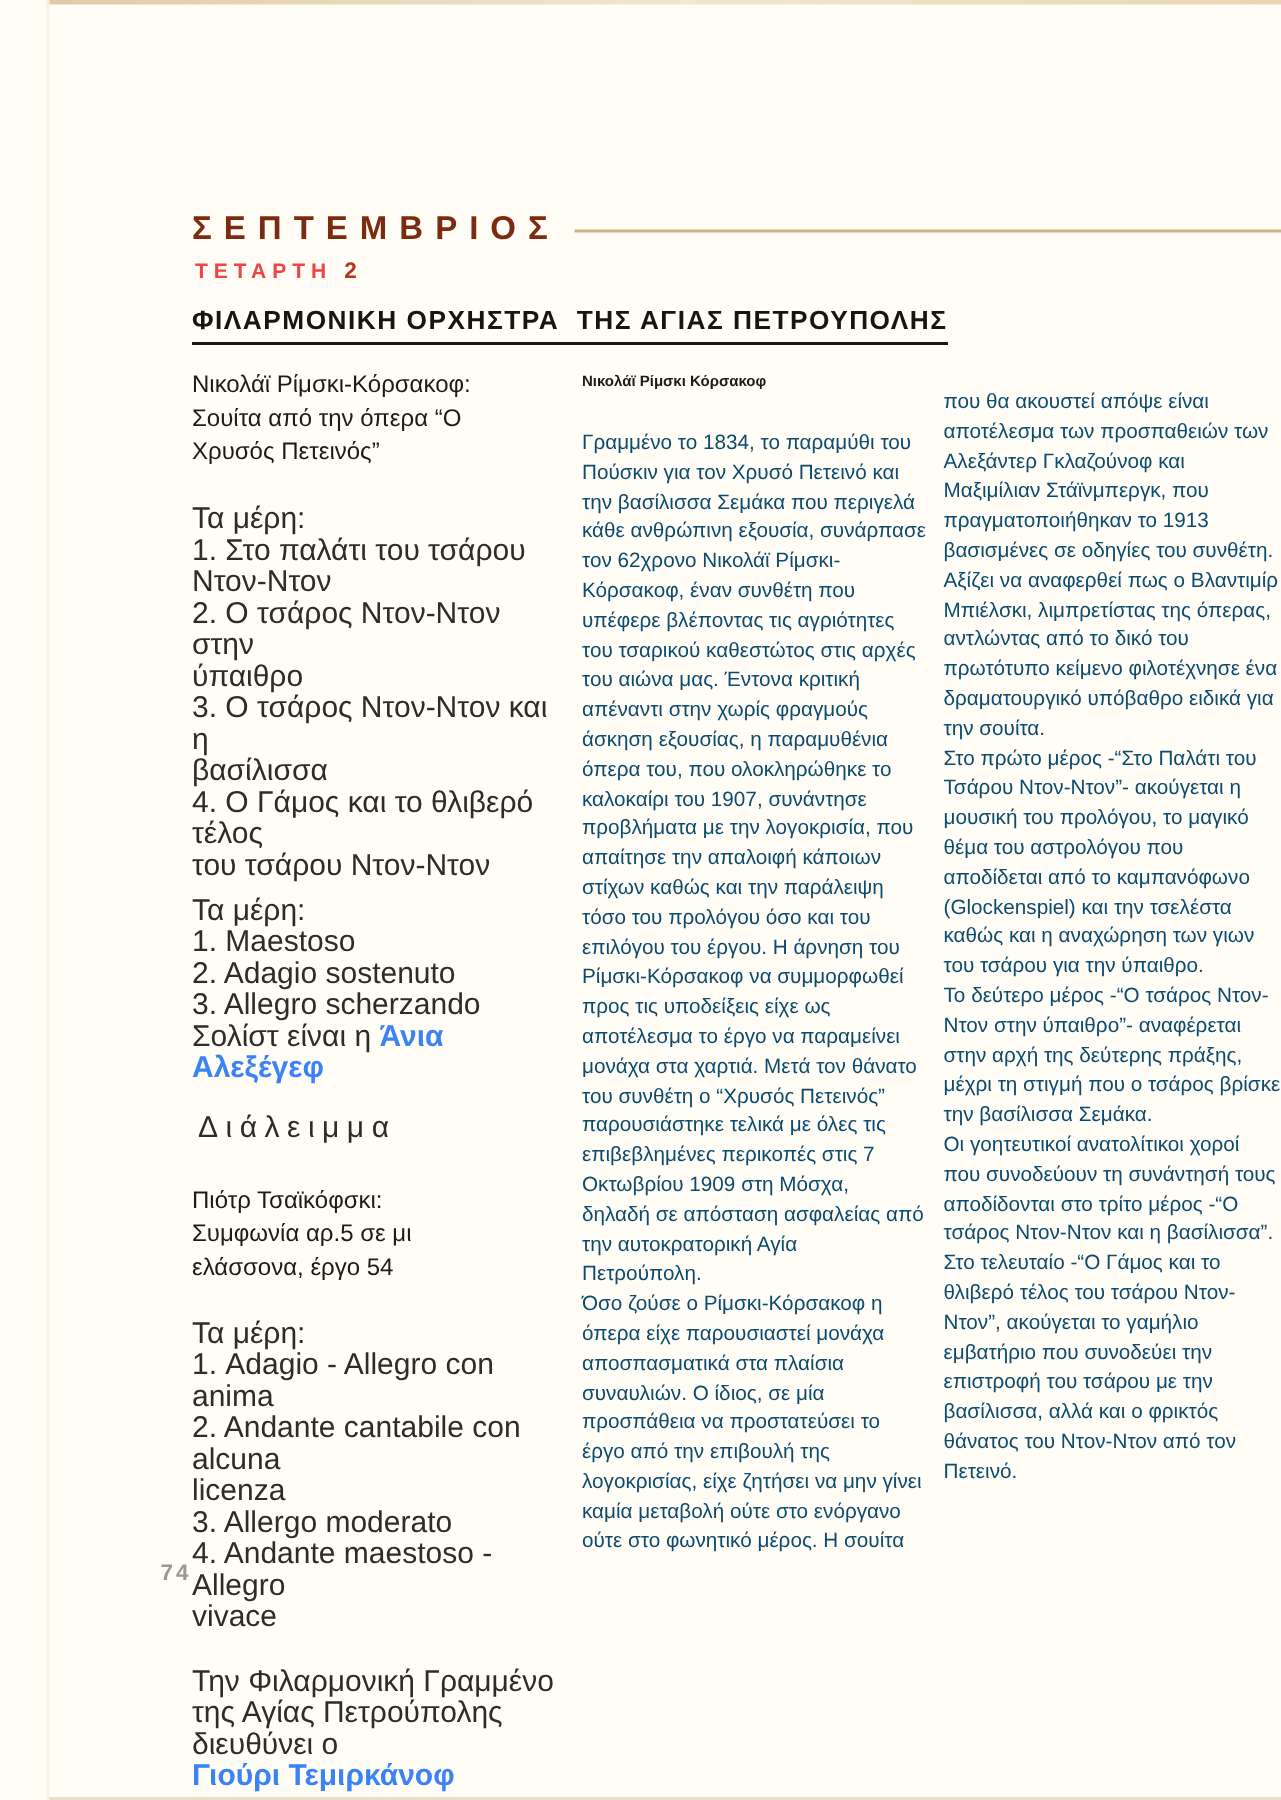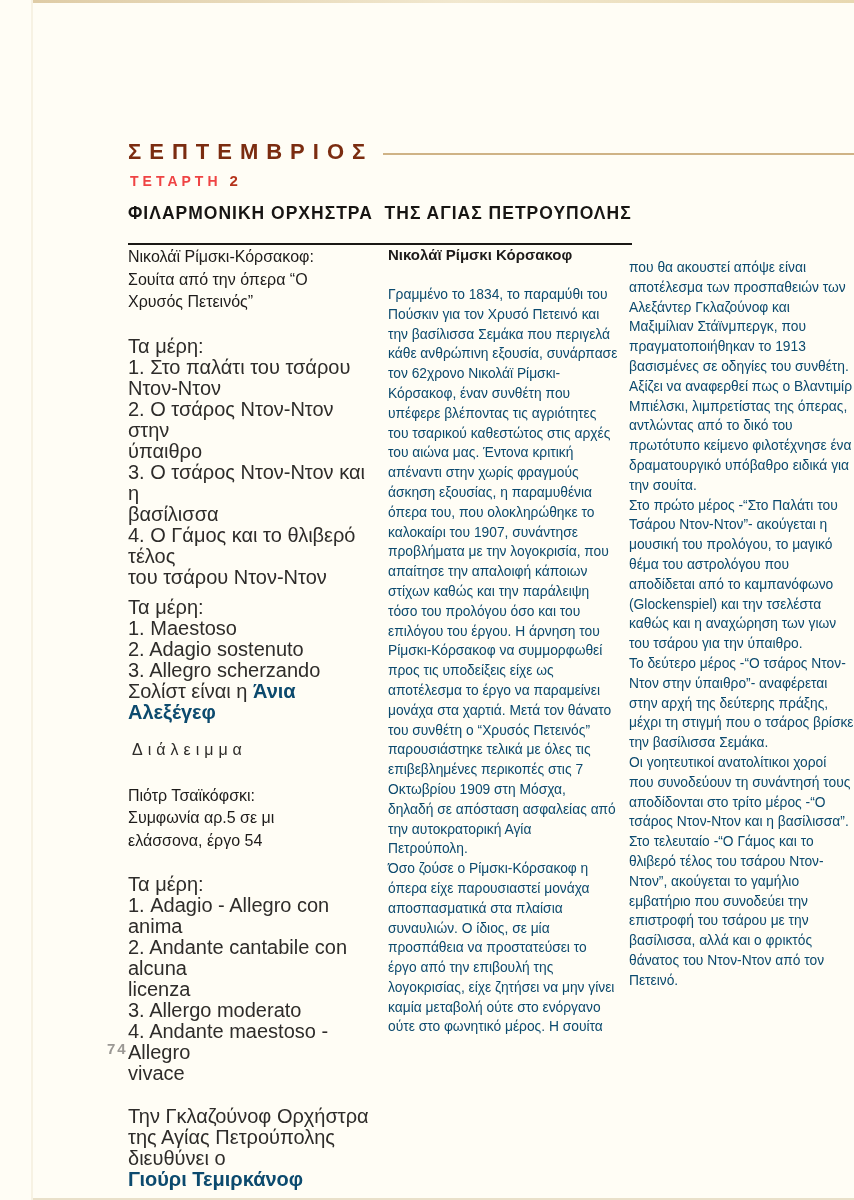--- a/index.html
+++ b/index.html
@@ -19,38 +19,38 @@
   .month-row{position:absolute;top:139px;left:97px;right:9px;display:flex;align-items:center;}
   .month{font-size:22px;font-weight:bold;letter-spacing:8px;color:#7b2c10;white-space:nowrap;}
   .month-rule{flex:1;height:2px;background:#cfb386;margin-left:10px;margin-top:4px;}
 
   .day-row{position:absolute;top:172px;left:99px;}
   .day{font-size:14px;font-weight:bold;letter-spacing:4px;color:#ef4444;}
   .day-num{font-size:15px;font-weight:bold;color:#b5341c;margin-left:8px;}
 
   .title{position:absolute;top:203px;left:97px;margin:0;
     font-size:17.5px;font-weight:bold;letter-spacing:1px;color:#171513;
-    white-space:pre;border-bottom:2px solid #1a1815;padding-bottom:19px;}
+    white-space:pre;border-bottom:2px solid #1a1815;padding-bottom:4px;}
 
   .col{position:absolute;}
   .col-left{left:97px;top:246px;width:248px;}
   .col-mid{left:357px;top:245px;width:242px;}
   .col-right{left:598px;top:258px;width:244px;}
 
   .work-heading{margin:0;font-size:16px;font-weight:normal;line-height:22.5px;
     color:#1d1b1a;white-space:pre-line;}
   .parts{margin:0;font-size:20px;line-height:21px;white-space:pre-line;color:#2e2c2a;}
   .gap-lg{margin-top:22px;}
   .gap-sm{margin-top:9px;}
-  .soloist-name,.conductor-name{font-weight:bold;color:#0c4a6e;}
+  .soloist-name,.conductor-name{font-weight:bold;color:#3b82f6;}
   .conductor-name{display:block;}
-  .intermission{margin-top:18px;margin-bottom:26px;font-size:16px;
+  .intermission{margin-top:18px;margin-bottom:26px;font-size:20px;
     letter-spacing:5px;color:#2e2c2a;padding-left:4px;}
 
-  .notes-heading{margin:0;font-size:15px;font-weight:bold;line-height:20px;color:#1d1b1a;}
+  .notes-heading{margin:0;font-size:10px;font-weight:bold;line-height:20px;color:#1d1b1a;}
   .notes-subtitle{margin:0;font-size:14.2px;line-height:19.8px;white-space:pre-line;color:#33312e;}
   .notes-body{margin:20px 0 0 0;font-size:13.8px;line-height:19.8px;
     white-space:pre-line;color:#0c4a6e;}
   .notes-body.first{margin-top:0;}
 
   .page-number{position:absolute;left:76px;top:1040px;
     font-size:15px;font-weight:bold;letter-spacing:2px;color:#9b9894;}
 </style>
 </head>
 <body>
@@ -95,21 +95,21 @@
 Συμφωνία αρ.5 σε μι
 ελάσσονα, έργο 54</h3>
     <p class="parts gap-lg">Τα μέρη:
 1. Adagio - Allegro con anima
 2. Andante cantabile con alcuna
 licenza
 3. Allergo moderato
 4. Andante maestoso - Allegro
 vivace</p>
 
-    <p class="parts gap-lg"><span>Την Γκλαζούνοφ Ορχήστρα
+    <p class="parts gap-lg"><span>Την Φιλαρμονική Γραμμένο
 της Αγίας Πετρούπολης διευθύνει ο</span><span class="conductor-name">Γιούρι Τεμιρκάνοφ</span></p>
   </div>
 
   <div class="col col-mid">
     <h3 class="notes-heading">Νικολάϊ Ρίμσκι Κόρσακοφ</h3>
     <p class="notes-body">Γραμμένο το 1834, το παραμύθι του
 Πούσκιν για τον Χρυσό Πετεινό και
 την βασίλισσα Σεμάκα που περιγελά
 κάθε ανθρώπινη εξουσία, συνάρπασε
 τον 62χρονο Νικολάϊ Ρίμσκι-

